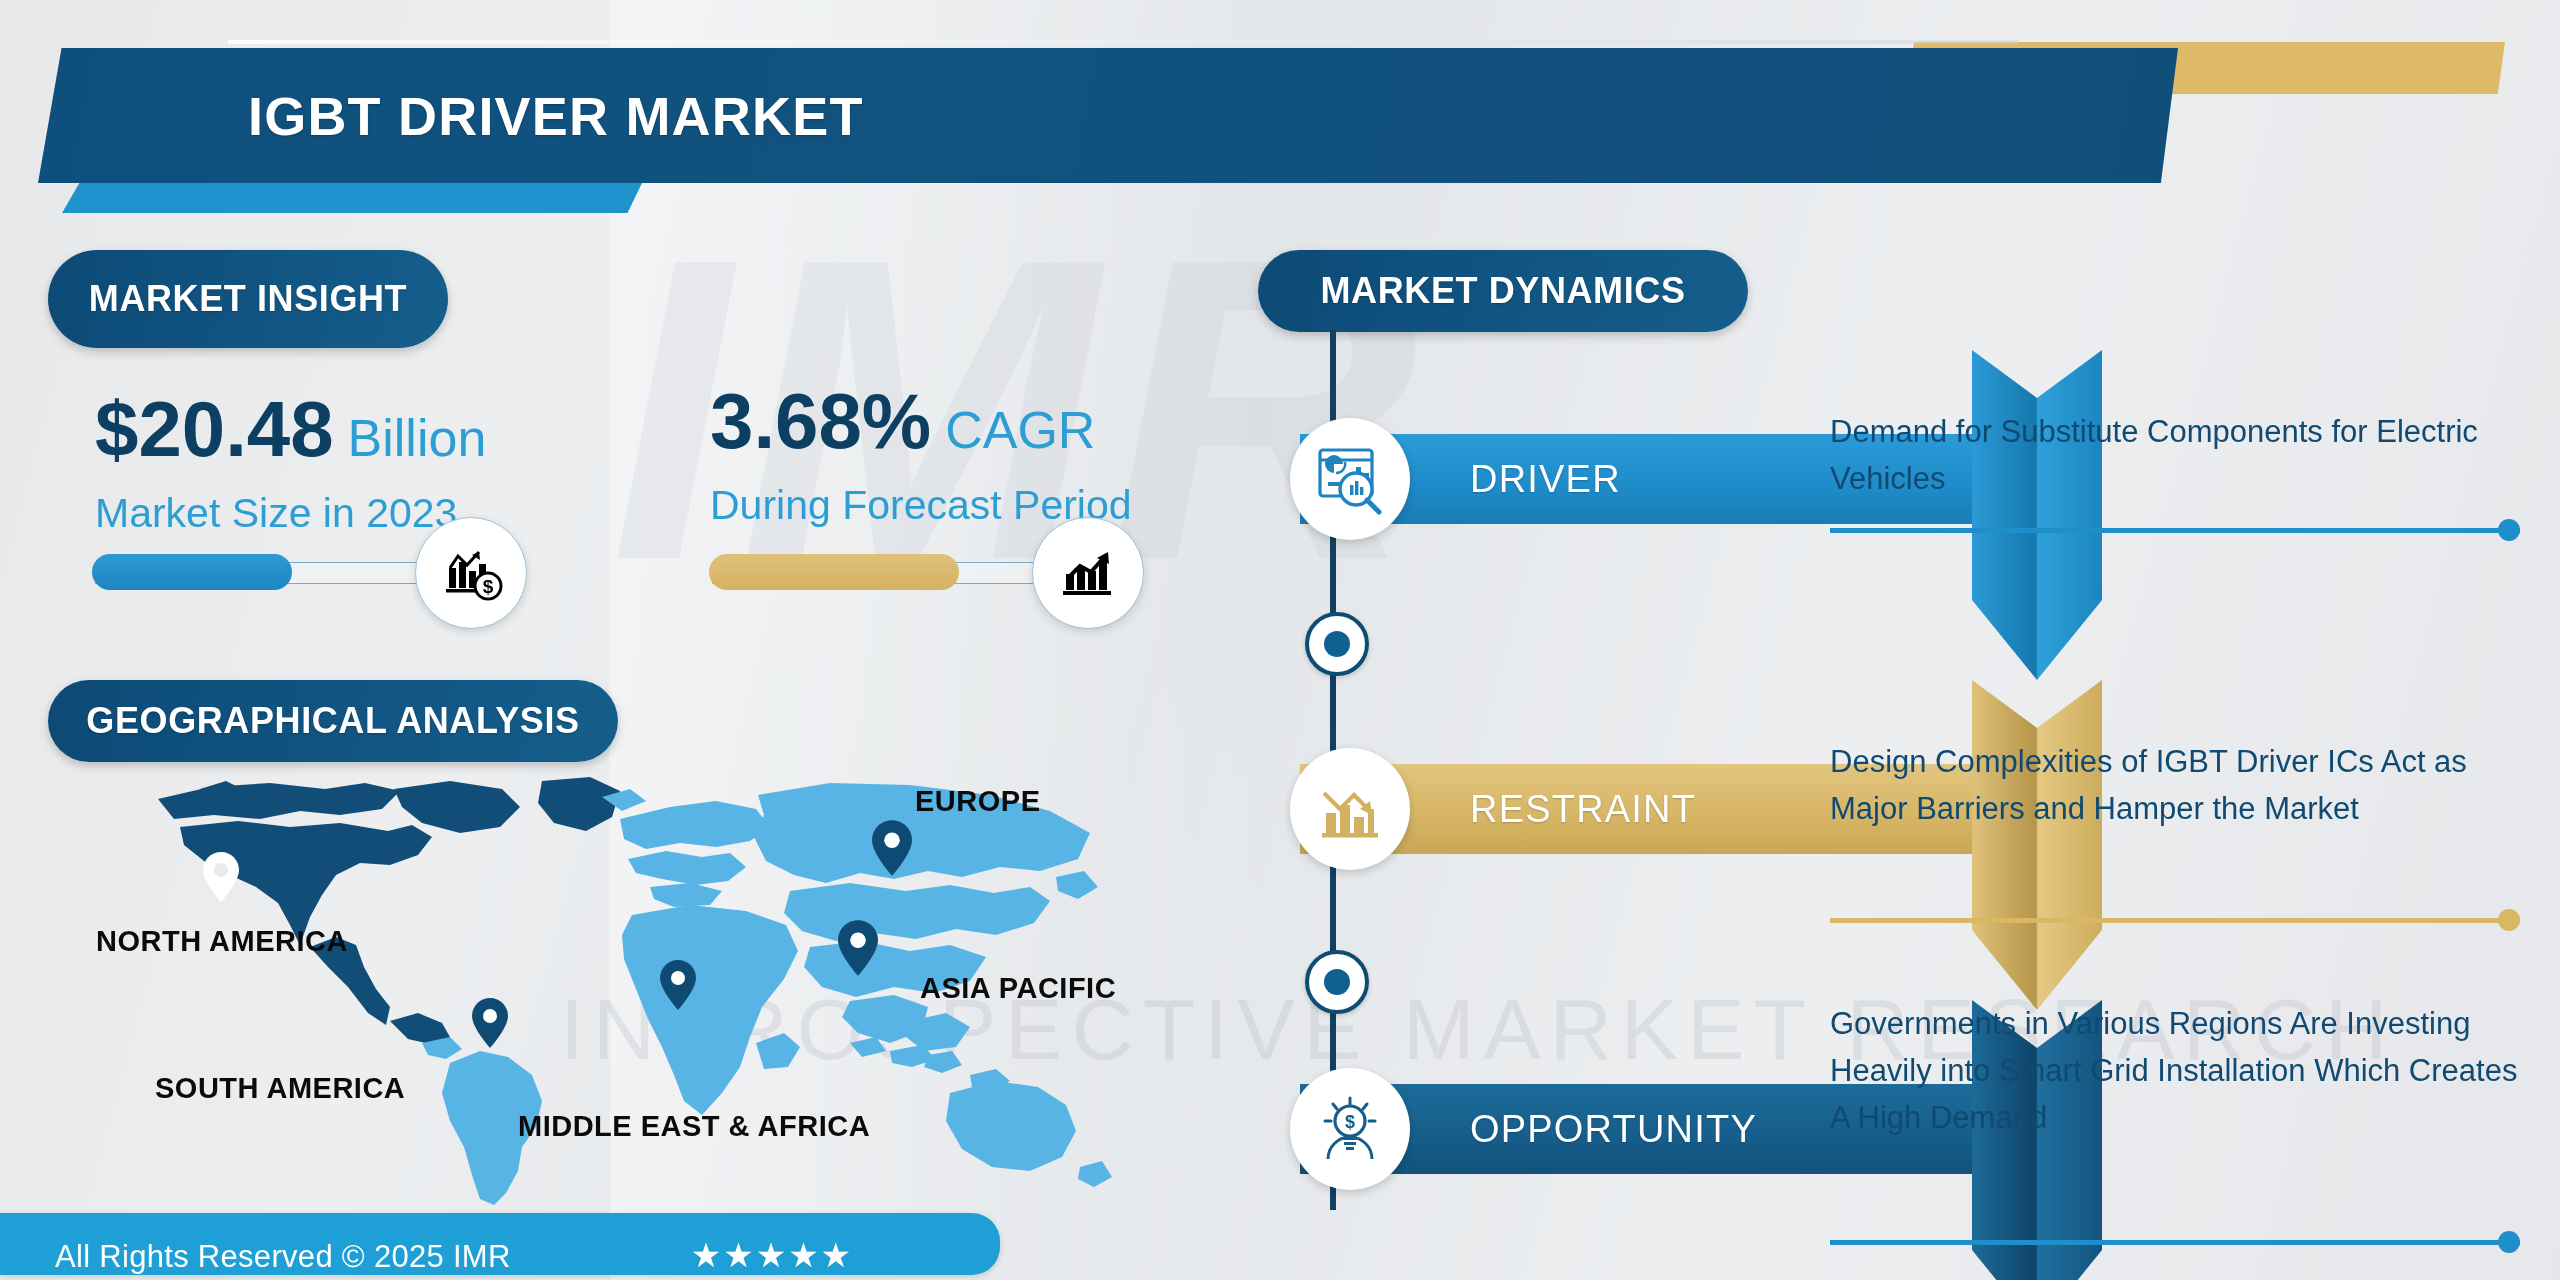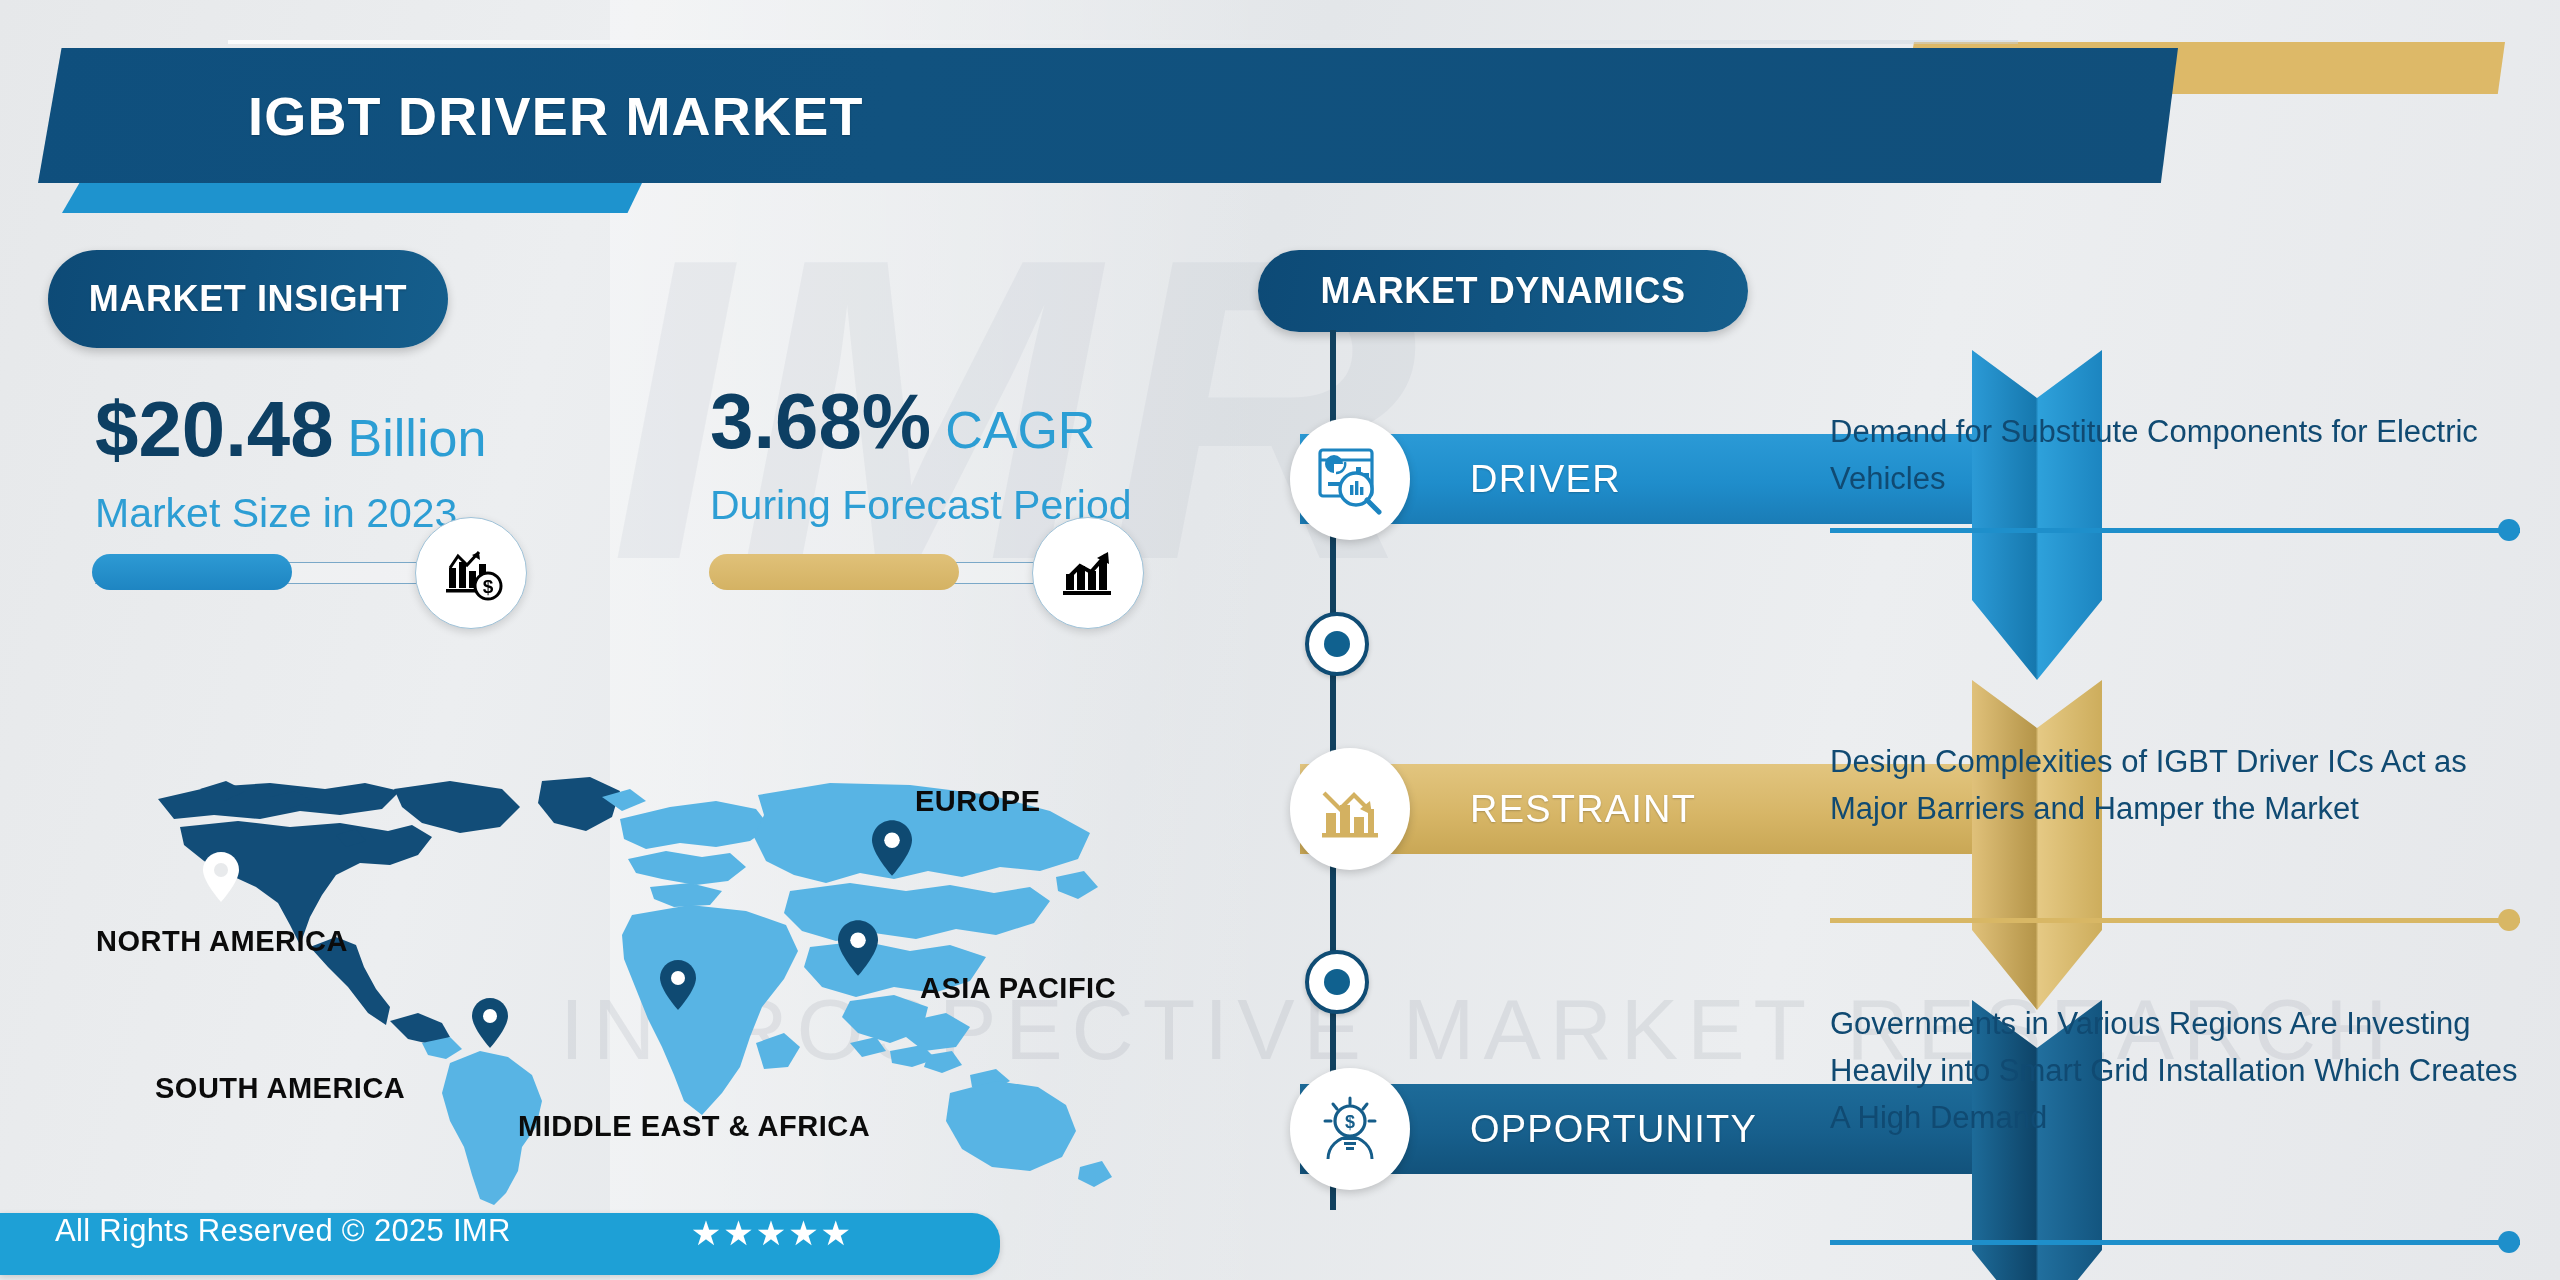--- a/index.html
+++ b/index.html
@@ -123,21 +123,21 @@
   #lbl-eu{left:915px;top:785px;}
 
   .pin{position:absolute;}
   .pin svg{display:block;}
 
   
   .footer{
     position:absolute;left:0;top:1213px;width:1000px;height:62px;
     background:#1ea0d6;
     border-top-right-radius:28px;border-bottom-right-radius:28px;
-    display:flex;align-items:flex-start;
+    display:flex;align-items:flex-end;
     box-shadow:0 2px 6px rgba(0,0,0,.15);
   }
   .footer-text{
     color:#fff;font-size:31px;font-weight:400;margin-left:55px;letter-spacing:.3px;
   }
   .footer-stars{color:#fff;font-size:34px;margin-left:180px;letter-spacing:2px;}
 
   
   .tl-line{
     position:absolute;left:1330px;top:330px;width:6px;height:880px;
@@ -261,20 +261,21 @@
         <rect x="24" y="28" width="8" height="24" fill="#000"></rect>
         <rect x="35" y="33" width="8" height="19" fill="#000"></rect>
         <rect x="46" y="22" width="8" height="30" fill="#000"></rect>
         <polyline points="15,40 27,28 38,34 53,17" fill="none" stroke="#000" stroke-width="4"></polyline>
         <polygon points="55,14 56,26 44,20" fill="#000"></polygon>
         <rect x="10" y="53" width="48" height="4" fill="#000"></rect>
       </svg>
     </div>
   </div>
 
+  <div class="pill" id="pill-geo">GEOGRAPHICAL ANALYSIS</div>
 
   <div class="map-wrap">
     <svg viewBox="0 0 1020 430" xmlns="http://www.w3.org/2000/svg">
       <g fill="#124d78">
         <path d="M8,24 L60,12 L120,8 L175,14 L215,8 L250,16 L232,34 L190,40 L150,36 L110,44 L64,40 L24,44 Z"></path>
         <path d="M30,52 L88,46 L140,52 L190,48 L238,56 L262,50 L282,62 L268,80 L240,90 L210,88 L186,100
                  L172,120 L160,142 L150,170 L140,150 L128,128 L106,112 L80,100 L54,86 L34,70 Z"></path>
         <path d="M244,14 L300,6 L352,14 L370,32 L350,52 L310,58 L272,48 L252,32 Z"></path>
         <path d="M160,172 L186,162 L206,170 L214,192 L226,214 L240,232 L236,250 L218,238 L198,212 L178,192 Z"></path>
         <path d="M240,246 L268,238 L292,248 L300,262 L284,270 L258,264 Z"></path>

